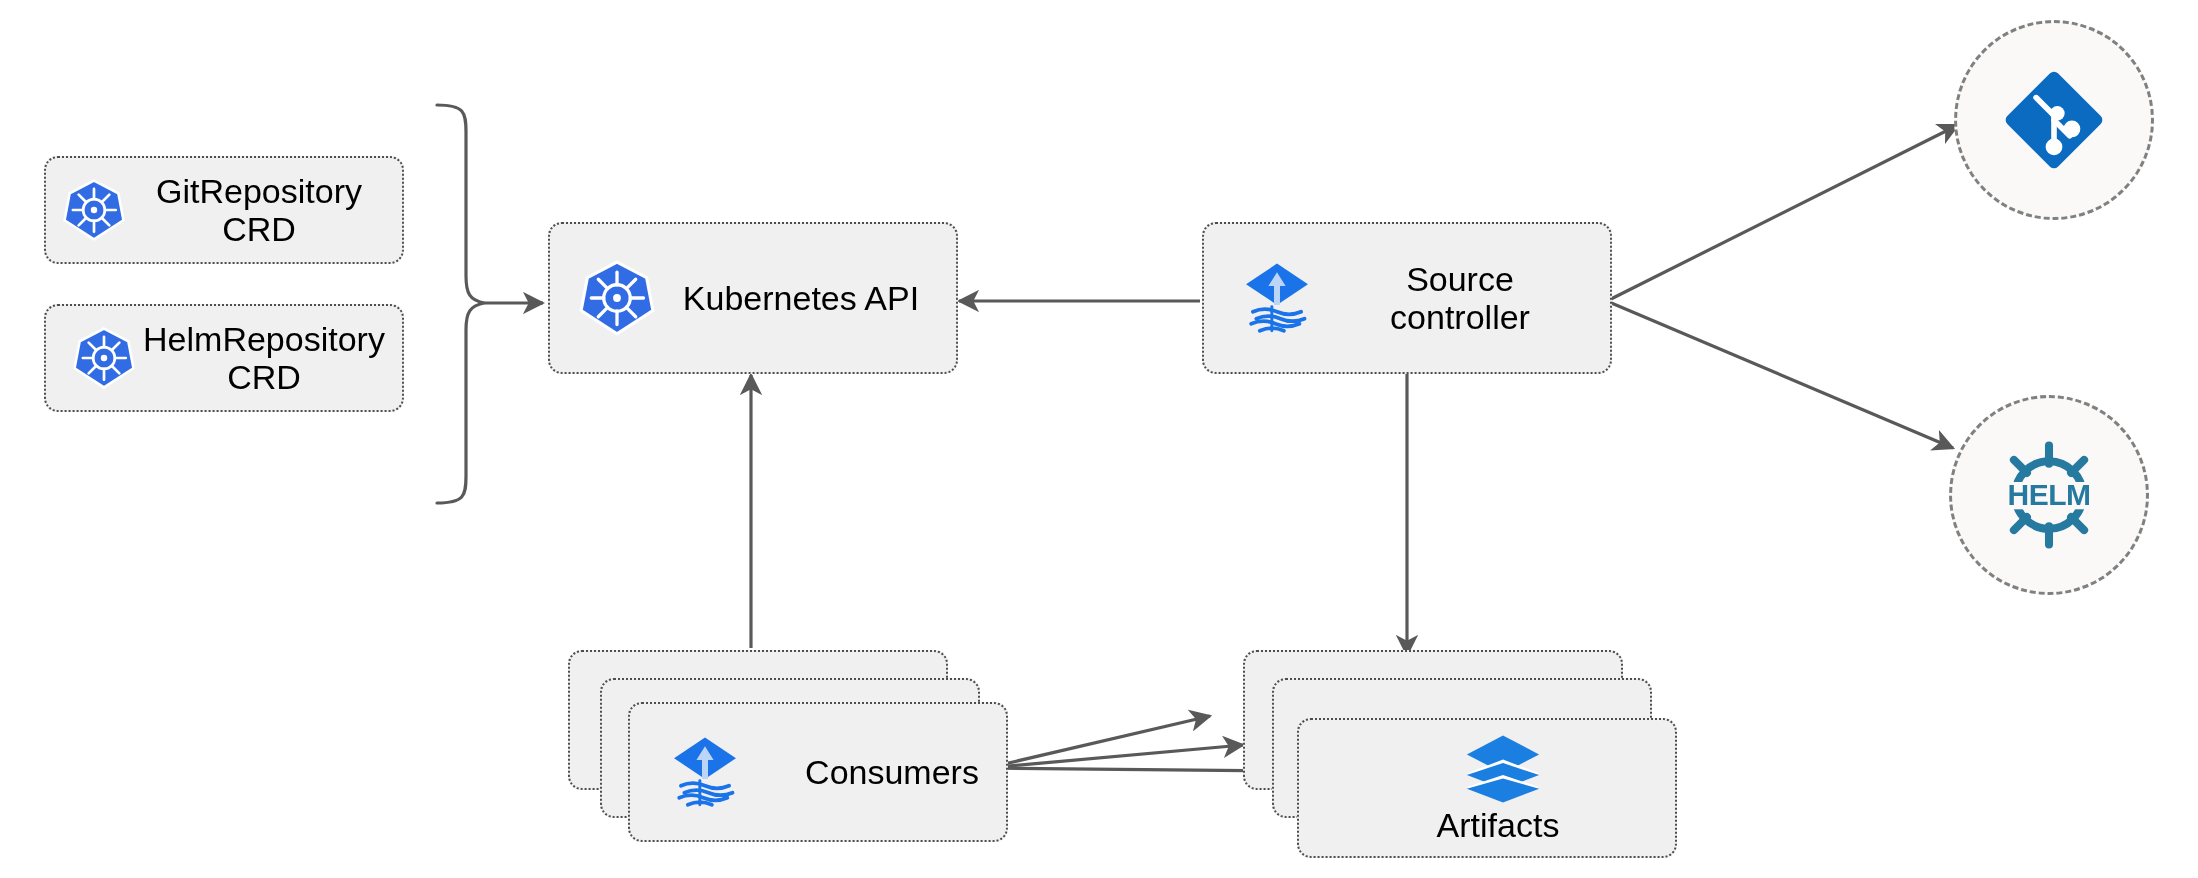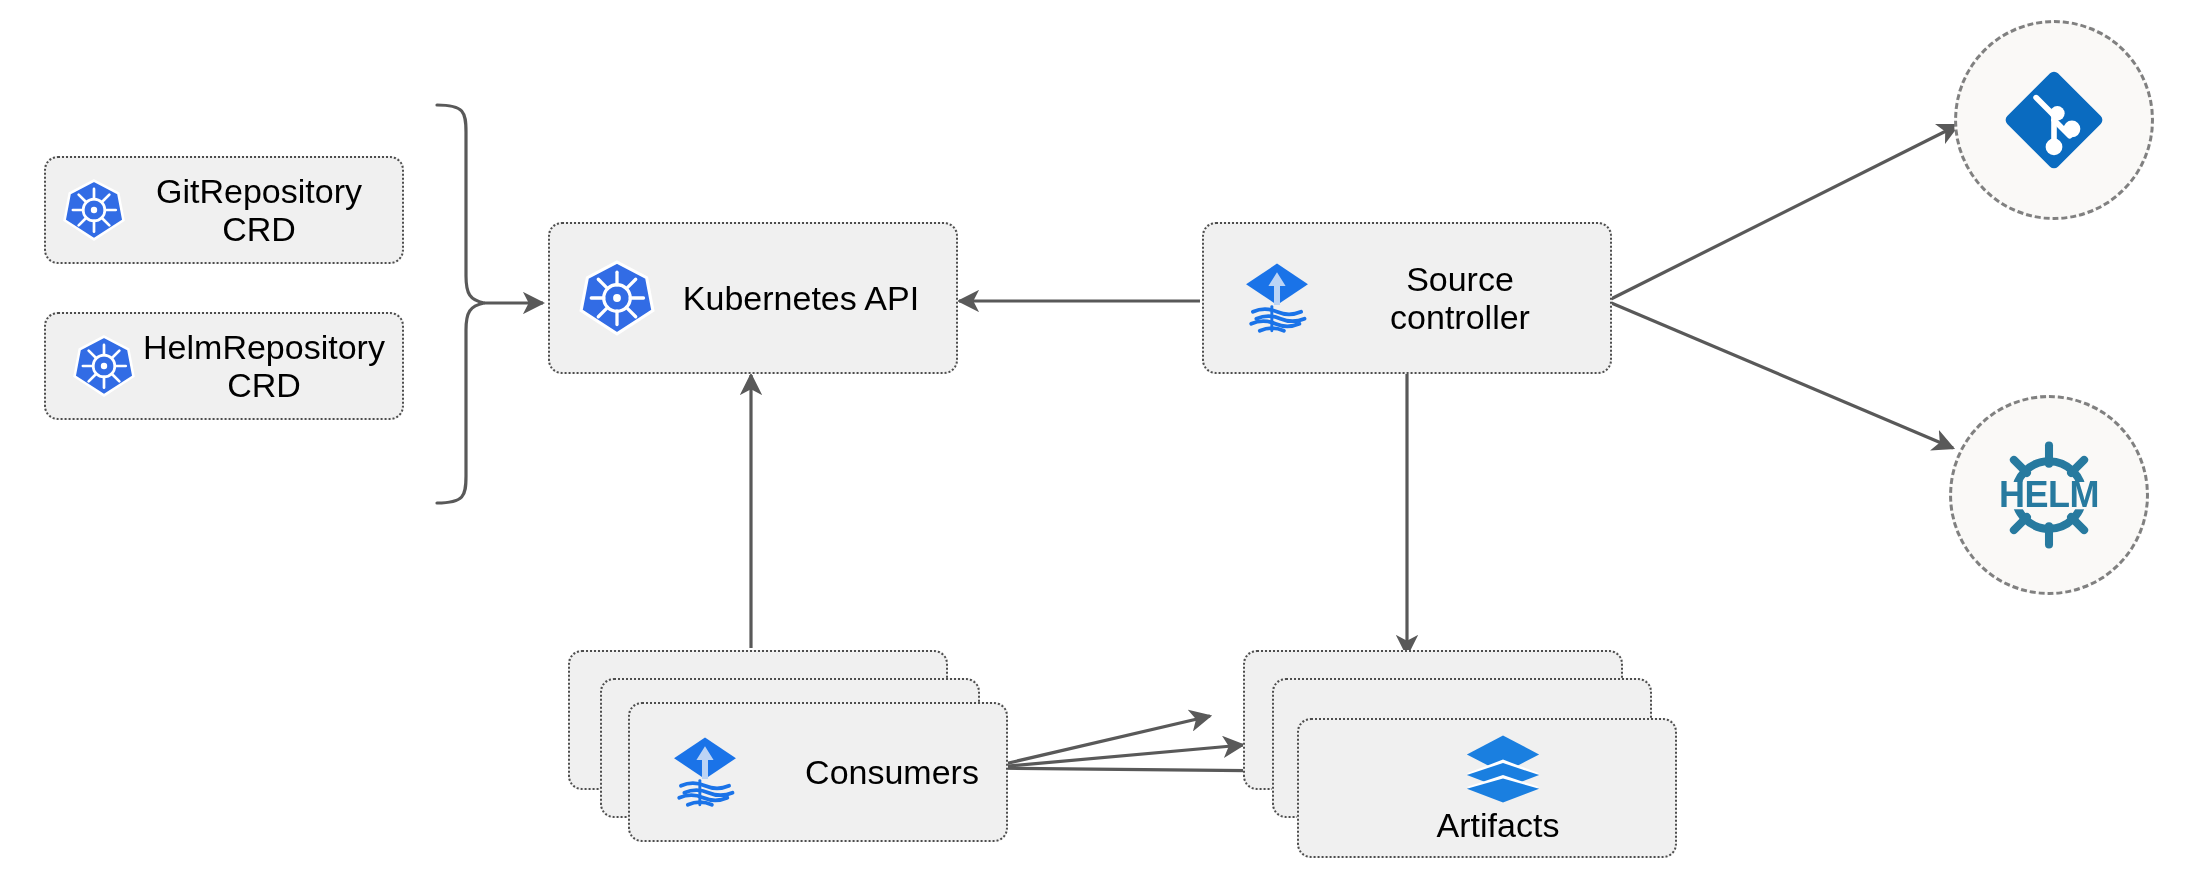--- a/index.html
+++ b/index.html
@@ -126,21 +126,21 @@
           <line x1="74" y1="26" x2="62" y2="38"></line>
           <line x1="38" y1="62" x2="26" y2="74"></line>
         </g>
         <circle cx="50" cy="50" r="5" fill="#ffffff"></circle>
       </svg>
     </span>
     <span class="node-label two-line">GitRepository
 CRD</span>
   </div>
 
-  <div class="node" style="left:44px; top:312px; width:360px; height:108px; padding-left:26px;">
+  <div class="node" style="left:44px; top:304px; width:360px; height:108px; padding-left:26px;">
     <span class="icon-wrap">
       <svg width="64" height="64" viewBox="0 0 100 100">
         <polygon points="50,4 88,24 96,66 50,96 4,66 12,24" fill="#326ce5" stroke="#ffffff" stroke-width="4"></polygon>
         <g fill="none" stroke="#ffffff" stroke-width="4.2" stroke-linecap="round">
           <circle cx="50" cy="50" r="17"></circle>
           <line x1="50" y1="17" x2="50" y2="33"></line>
           <line x1="50" y1="67" x2="50" y2="84"></line>
           <line x1="17" y1="50" x2="33" y2="50"></line>
           <line x1="67" y1="50" x2="84" y2="50"></line>
           <line x1="26" y1="26" x2="38" y2="38"></line>
@@ -255,18 +255,18 @@
           <line x1="74" y1="50" x2="88" y2="50"></line>
           <line x1="23" y1="23" x2="33" y2="33"></line>
           <line x1="67" y1="67" x2="77" y2="77"></line>
           <line x1="77" y1="23" x2="67" y2="33"></line>
           <line x1="33" y1="67" x2="23" y2="77"></line>
         </g>
         <rect x="6" y="40" width="88" height="21" fill="#faf9f7"></rect>
       </svg>
       <span style="position:absolute; left:0; top:0; width:130px; height:130px;
                    display:flex; align-items:center; justify-content:center;
-                   font-size:36px; font-weight:bold; color:#277a9f;
+                   font-size:30px; font-weight:bold; color:#277a9f;
                    letter-spacing:-0.5px; font-family:'Liberation Sans', sans-serif;">HELM</span>
     </span>
   </div>
 
 </div>
 
 </body></html>

